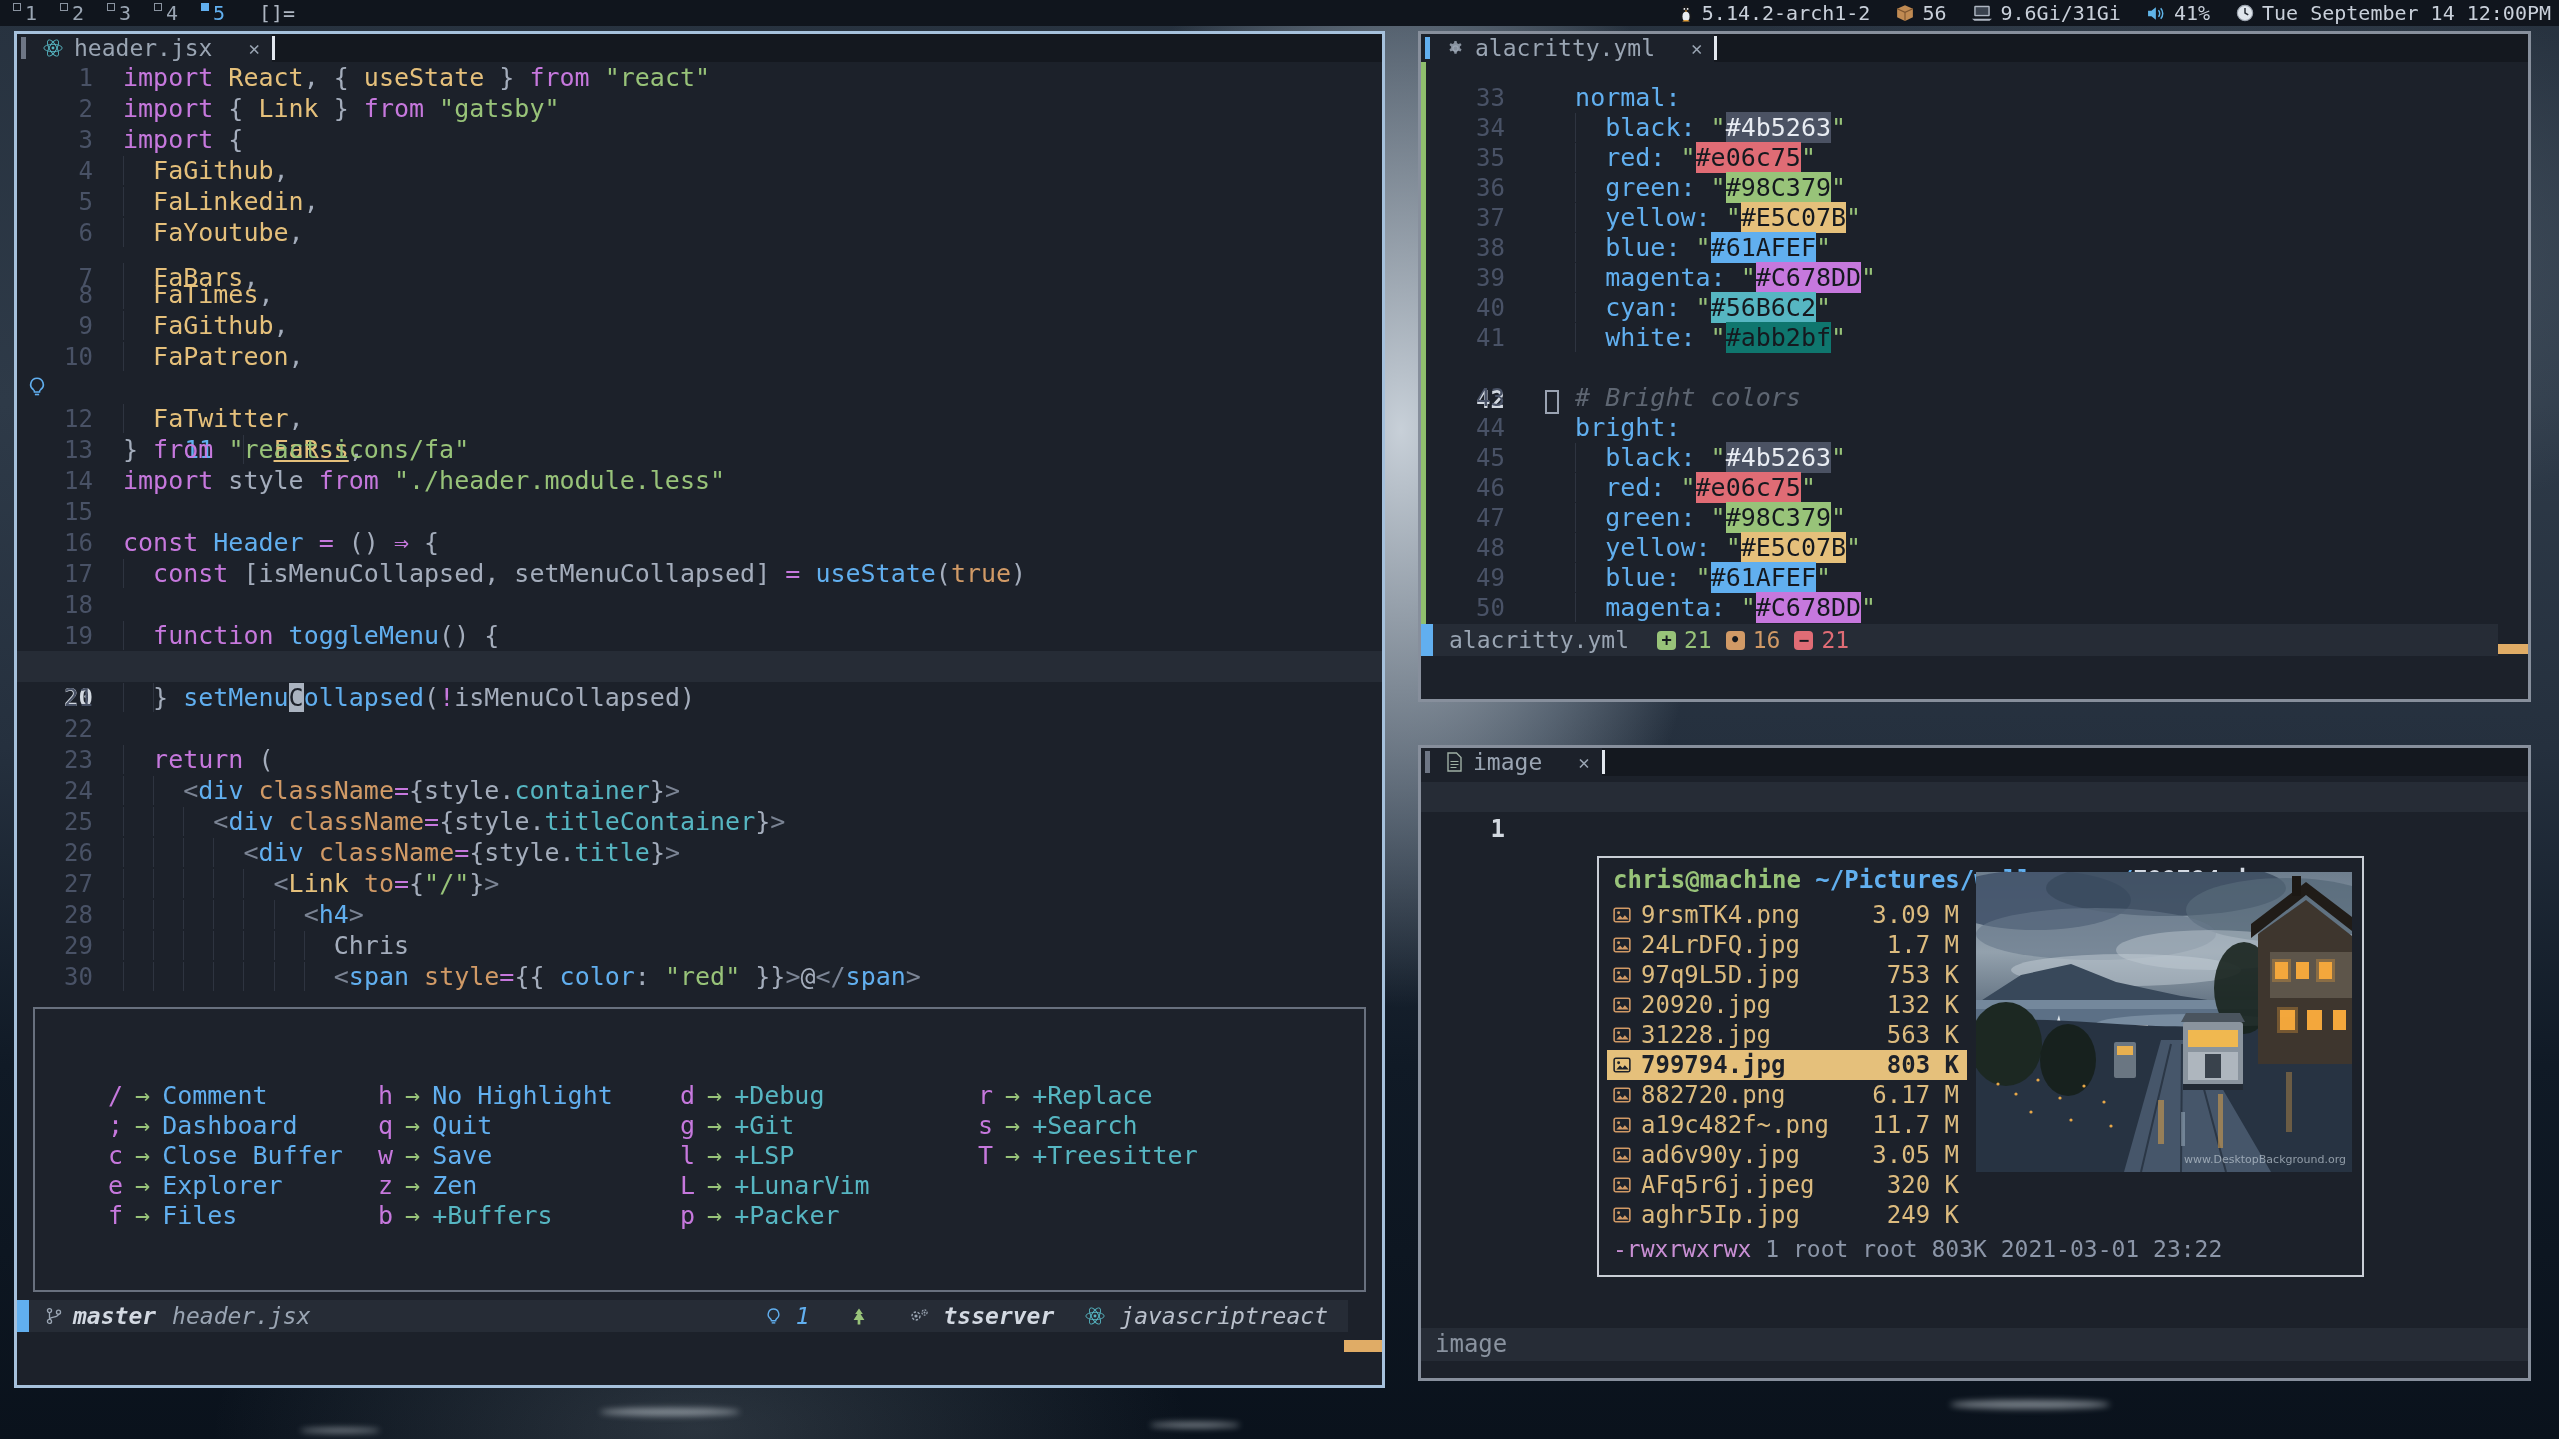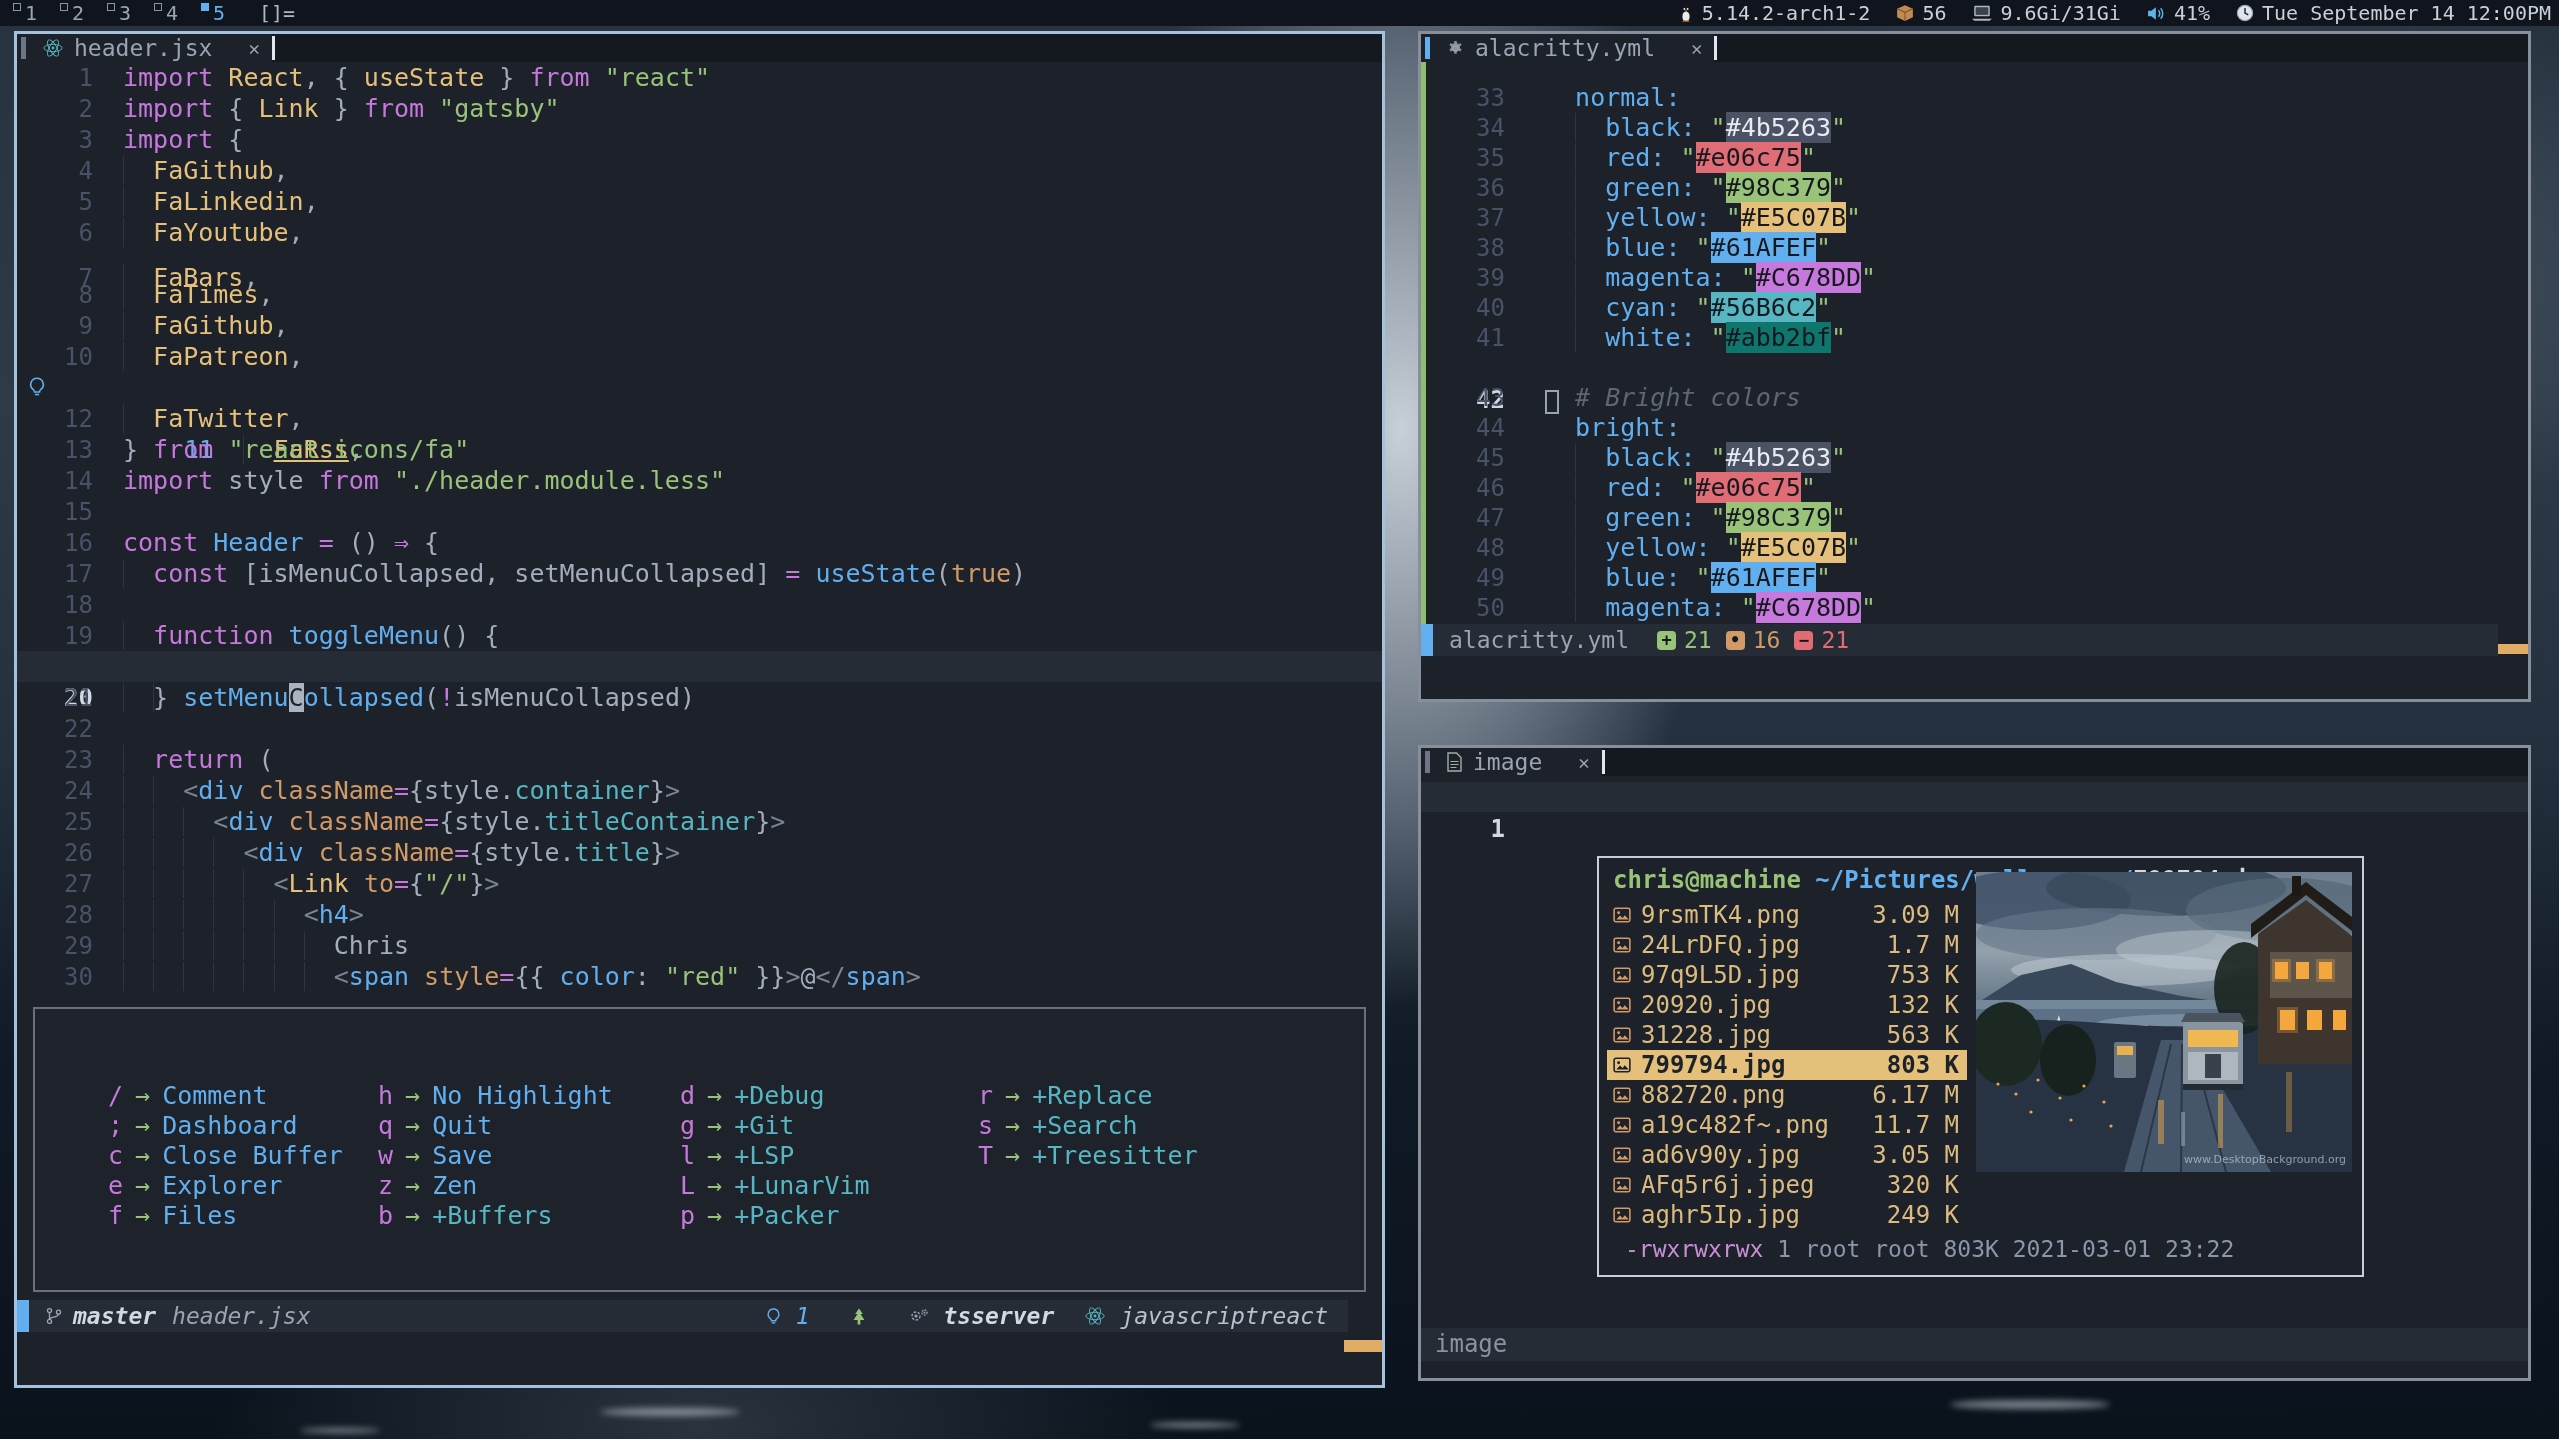--- a/index.html
+++ b/index.html
@@ -90,21 +90,21 @@
 
   
   .fmbox{position:absolute;left:176px;top:108px;width:767px;height:421px;border:2px solid #c9ced6;box-sizing:border-box;background:#1c212a;font-size:24px;}
   .fm-header{position:absolute;left:14px;top:8px;white-space:pre;font-weight:bold;}
   .fm-user{color:#98c379;} .fm-path{color:#61afef;} .fm-file{color:#d4dae3;}
   .fm-row{position:absolute;left:8px;width:360px;height:30px;display:flex;align-items:center;gap:10px;color:#dcbb7e;padding-left:6px;box-sizing:border-box;cursor:default;}
   .fm-row svg{flex:none;color:#d19a66;}
   .fm-size{margin-left:auto;padding-right:8px;}
   .fm-row.sel{background:#e5c07b;color:#1c212a;font-weight:bold;}
   .fm-row.sel svg{color:#1c212a;}
-  .fm-footer{position:absolute;left:26px;top:378px;white-space:pre;font-size:23px;}
+  .fm-footer{position:absolute;left:14px;top:378px;white-space:pre;font-size:23px;}
   .fm-perm{color:#c98fd4;} .fm-meta{color:#8c96a8;}
   .preview{position:absolute;left:377px;top:14px;width:376px;height:300px;}
   .preview svg{display:block;}
   .watermark{position:absolute;right:6px;bottom:6px;font-size:11px;color:rgba(200,210,220,.65);font-family:"DejaVu Sans",sans-serif;}
 
   .inactive-sl{position:absolute;left:0;right:0;height:33px;background:#262c36;color:#8a93a0;font-size:24px;line-height:33px;padding-left:14px;box-sizing:border-box;}
 </style>
 </head>
 <body>
 

